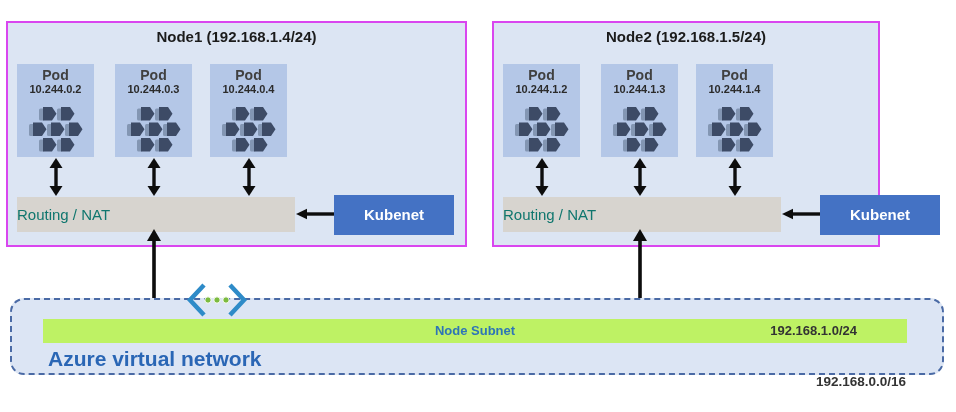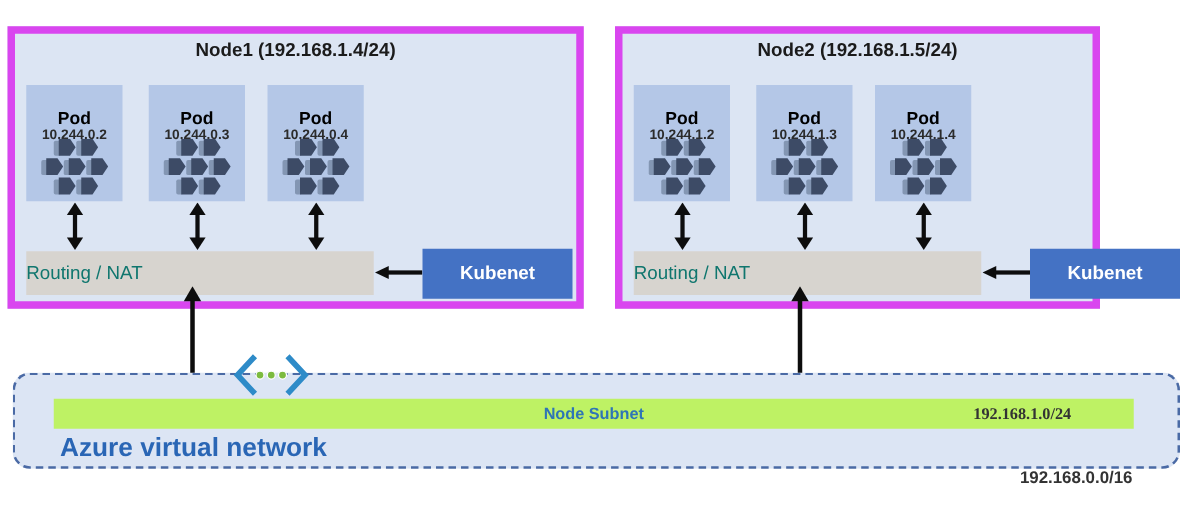--- a/index.html
+++ b/index.html
@@ -5,31 +5,31 @@
   html,body{margin:0;padding:0;background:#fff;}
   .canvas{
     position:relative;width:956px;height:412px;background:#fff;overflow:hidden;
     font-family:"Liberation Sans", sans-serif;
   }
   .canvas *{box-sizing:border-box;margin:0;padding:0;}
 
   
   .node{
     position:absolute;top:21px;height:226px;
-    background:#dce5f3;border:6px solid #d946ef;
+    background:#dce5f3;border:2px solid #d946ef;
   }
   .node-title{
     position:absolute;top:5px;left:0;width:100%;text-align:center;
     font-size:15px;font-weight:600;color:#1b1b1b;
   }
   .pod{
     position:absolute;top:41px;width:77px;height:93px;
     background:#b4c7e7;text-align:center;
   }
-  .pod-label{font-size:14px;font-weight:700;color:#000000;padding-top:18px;line-height:16px;}
+  .pod-label{font-size:14px;font-weight:700;color:#404040;padding-top:3px;line-height:16px;}
   .pod-ip{font-size:11px;font-weight:600;color:#2b2b2b;line-height:13px;}
   .pod-icon{position:absolute;left:50%;transform:translateX(-50%);bottom:5px;}
 
   .pod-arrow{position:absolute;top:135px;}
   .routing{
     position:absolute;left:9px;top:174px;width:278px;height:35px;
     background:#d7d4cf;text-align:left;line-height:35px;
     font-size:15px;color:#0f766e;
   }
   .kubenet{
@@ -50,21 +50,21 @@
   .subnet-bar{
     position:absolute;left:31px;top:19px;width:864px;height:24px;
     background:#bef264;
   }
   .subnet-label{
     position:absolute;left:0;width:100%;text-align:center;line-height:24px;
     font-size:13px;font-weight:700;color:#2e75b6;
   }
   .subnet-cidr{
     position:absolute;right:50px;line-height:24px;
-    font-size:13px;font-weight:600;color:#333;font-family:Liberation Serif, serif;
+    font-size:13px;font-weight:600;color:#333;
   }
   .vnet-label{
     position:absolute;left:36px;top:47px;
     font-size:21px;font-weight:700;color:#2a66b5;
   }
   .vnet-cidr{
     position:absolute;right:36px;top:50px;
     font-size:13.5px;font-weight:600;color:#333;margin-top:24px;
   }
   .vnet-icon{position:absolute;left:186px;top:282px;}

